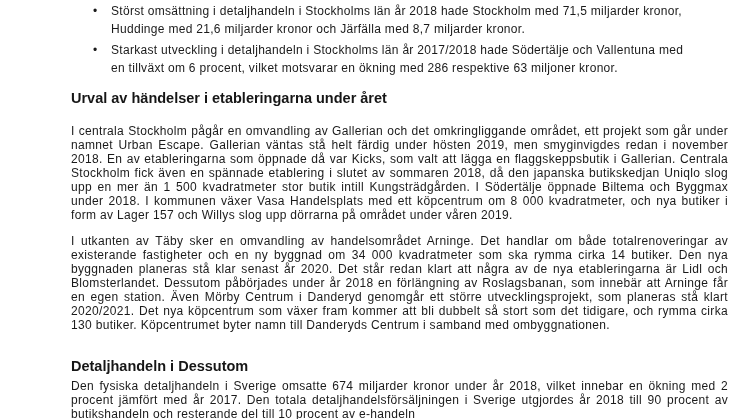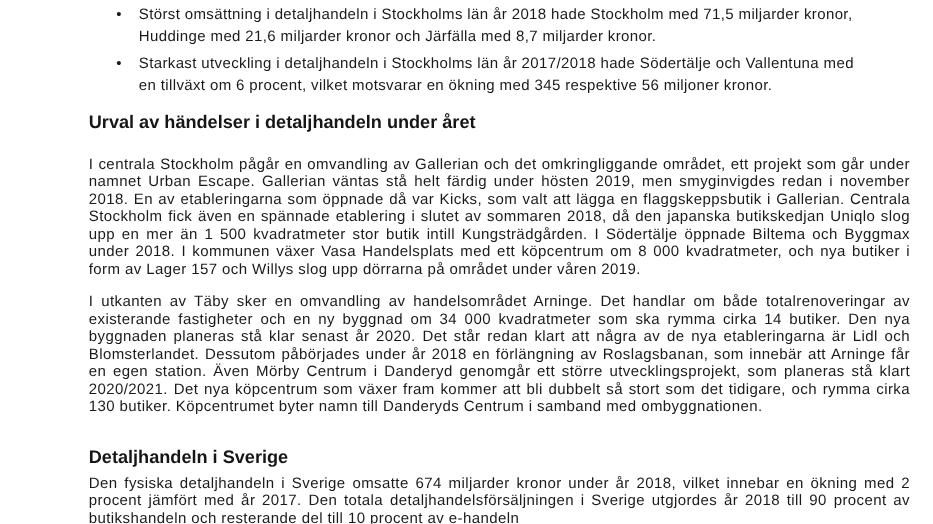--- a/index.html
+++ b/index.html
@@ -83,27 +83,27 @@
 
 <div class="page">
 
   <ul class="bullets">
     <li>
       <span class="marker">•</span>
       <span class="btext">Störst omsättning i detaljhandeln i Stockholms län år 2018 hade Stockholm med 71,5 miljarder kronor, Huddinge med 21,6 miljarder kronor och Järfälla med 8,7 miljarder kronor.</span>
     </li>
     <li>
       <span class="marker">•</span>
-      <span class="btext">Starkast utveckling i detaljhandeln i Stockholms län år 2017/2018 hade Södertälje och Vallentuna med en tillväxt om 6 procent, vilket motsvarar en ökning med 345 respektive 56 miljoner kronor.</span>
+      <span class="btext">Starkast utveckling i detaljhandeln i Stockholms län år 2017/2018 hade Södertälje och Vallentuna med en tillväxt om 6 procent, vilket motsvarar en ökning med 286 respektive 63 miljoner kronor.</span>
     </li>
   </ul>
 
-  <h2 class="heading h1pos">Urval av händelser i detaljhandeln under året</h2>
+  <h2 class="heading h1pos">Urval av händelser i etableringarna under året</h2>
 
   <p class="para p1pos">I centrala Stockholm pågår en omvandling av Gallerian och det omkringliggande området, ett projekt som går under namnet Urban Escape. Gallerian väntas stå helt färdig under hösten 2019, men smyginvigdes redan i november 2018. En av etableringarna som öppnade då var Kicks, som valt att lägga en flaggskeppsbutik i Gallerian. Centrala Stockholm fick även en spännade etablering i slutet av sommaren 2018, då den japanska butikskedjan Uniqlo slog upp en mer än 1&nbsp;500 kvadratmeter stor butik intill Kungsträdgården. I Södertälje öppnade Biltema och Byggmax under 2018. I kommunen växer Vasa Handelsplats med ett köpcentrum om 8&nbsp;000 kvadratmeter, och nya butiker i form av Lager 157 och Willys slog upp dörrarna på området under våren 2019.</p>
 
   <p class="para p2pos">I utkanten av Täby sker en omvandling av handelsområdet Arninge. Det handlar om både totalrenoveringar av existerande fastigheter och en ny byggnad om 34&nbsp;000 kvadratmeter som ska rymma cirka 14 butiker. Den nya byggnaden planeras stå klar senast år 2020. Det står redan klart att några av de nya etableringarna är Lidl och Blomsterlandet. Dessutom påbörjades under år 2018 en förlängning av Roslagsbanan, som innebär att Arninge får en egen station. Även Mörby Centrum i Danderyd genomgår ett större utvecklingsprojekt, som planeras stå klart 2020/2021. Det nya köpcentrum som växer fram kommer att bli dubbelt så stort som det tidigare, och rymma cirka 130 butiker. Köpcentrumet byter namn till Danderyds Centrum i samband med ombyggnationen.</p>
 
-  <h2 class="heading h2pos">Detaljhandeln i Sverige</h2>
+  <h2 class="heading h2pos">Detaljhandeln i Dessutom</h2>
 
   <p class="para p3pos">Den fysiska detaljhandeln i Sverige omsatte 674 miljarder kronor under år 2018, vilket innebar en ökning med 2 procent jämfört med år 2017. Den totala detaljhandelsförsäljningen i Sverige utgjordes år 2018 till 90 procent av butikshandeln och resterande del till 10 procent av e-handeln</p>
 
 </div>
 
 </body></html>

